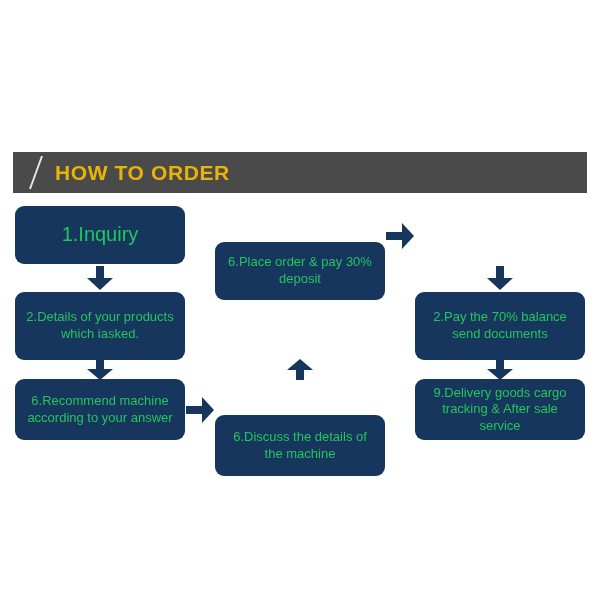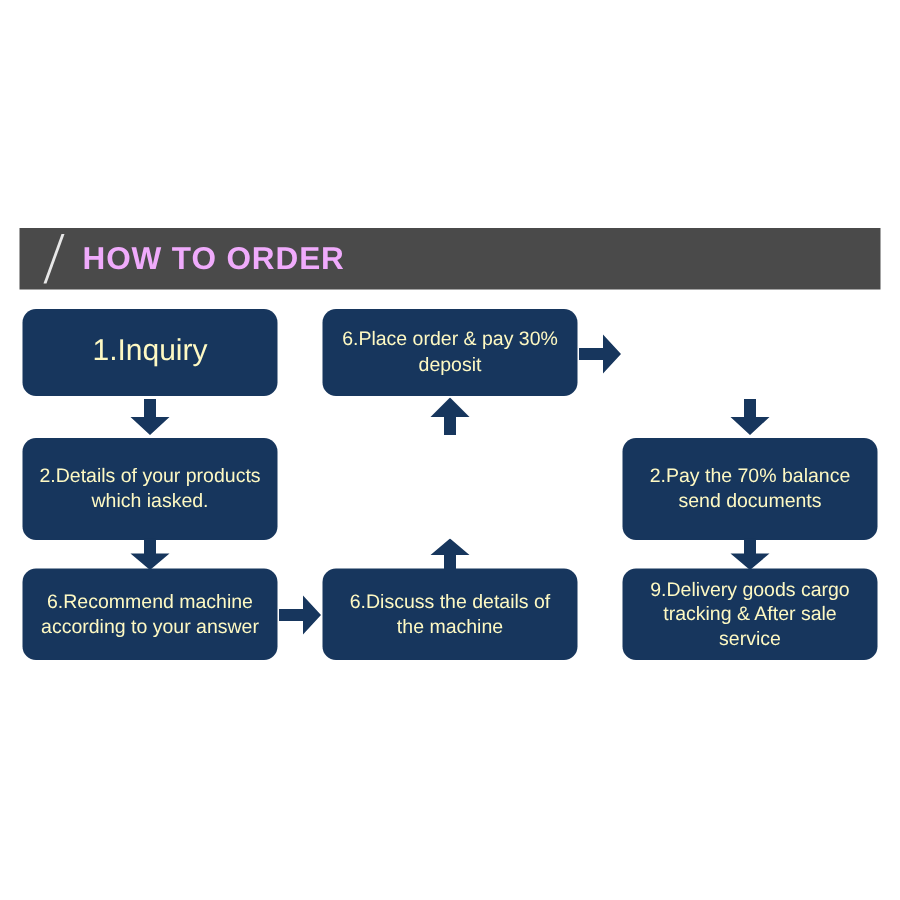--- a/index.html
+++ b/index.html
@@ -38,49 +38,49 @@
     width: 2px;
     height: 33px;
     background: #e8e8e8;
     transform: skewX(-20deg);
   }
   .header-title {
     position: absolute;
     left: 42px;
     top: 50%;
     transform: translateY(-50%);
-    color: #f0abfc;
+    color: #eab308;
     font-size: 21px;
     font-weight: bold;
     letter-spacing: 0.6px;
     white-space: nowrap;
   }
 
   
   .flow-box {
     position: absolute;
     background: #17365d;
     border-radius: 9px;
-    color: #fef9c3;
+    color: #22c55e;
     display: flex;
     align-items: center;
     justify-content: center;
     text-align: center;
     box-sizing: border-box;
     padding: 19px 8px;
     font-size: 13px;
     line-height: 1.28;
   }
   .flow-box.big {
     font-size: 20px;
   }
 
   
   .col-1 { left: 15px;  width: 170px; }
-  .col-2 { left: 215px; width: 170px; }
+  .col-2 { left: 215px; width: 170px; margin-top: 36px; }
   .col-3 { left: 415px; width: 170px; }
 
   
   .row-1 { top: 206px; height: 58px; }
   .row-2 { top: 292px; height: 68px; }
   .row-3 { top: 379px; height: 61px; }
 
   
   .arrow {
     position: absolute;

